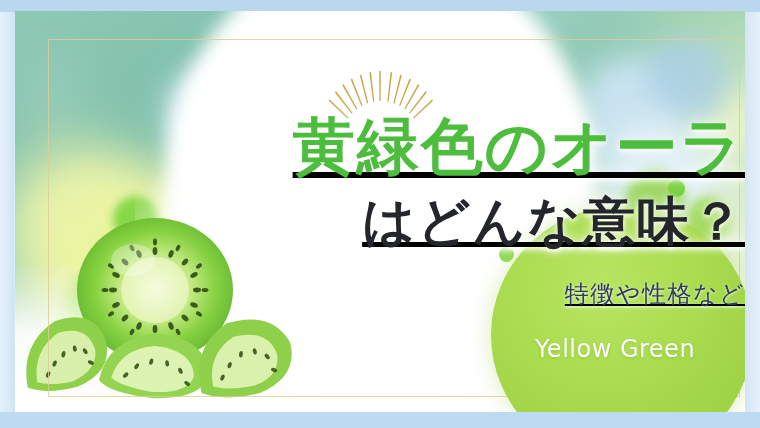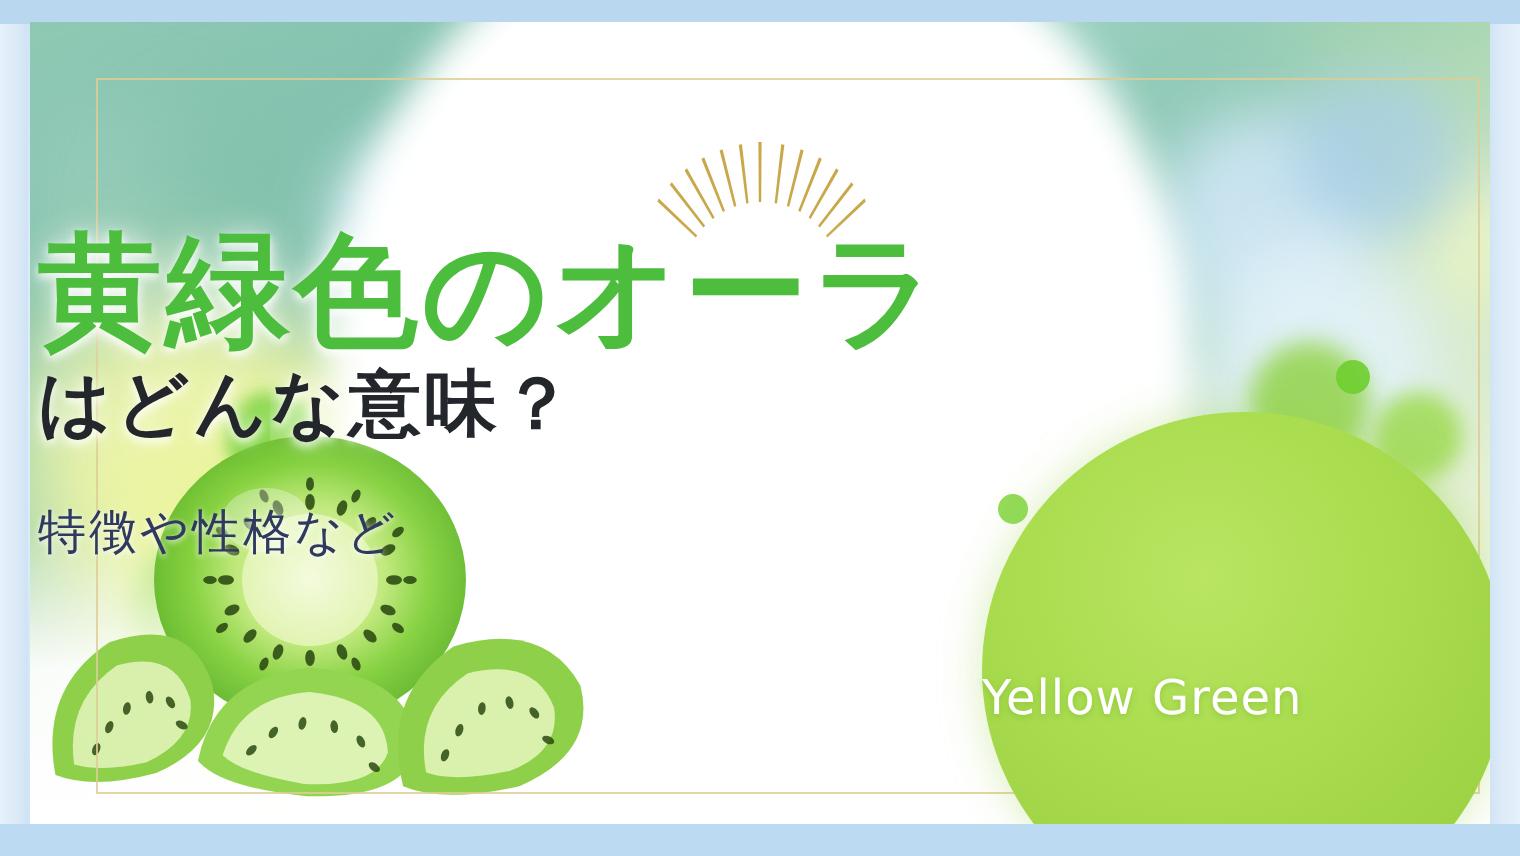--- a/index.html
+++ b/index.html
@@ -100,40 +100,41 @@
   .blob{
     position:absolute;right:-8px;bottom:-52px;width:262px;height:258px;
     border-radius:50%;
     background:radial-gradient(circle at 42% 32%,#b9e562 0%,#a9dc4e 42%,#9ed345 75%,#95cd3e 100%);
     box-shadow:0 0 22px rgba(150,205,60,.35);
   }
   .blob-dot-a{position:absolute;right:60px;bottom:215px;width:17px;height:17px;border-radius:50%;background:#6fce2f;opacity:.9;}
   .blob-dot-b{position:absolute;right:231px;bottom:150px;width:15px;height:15px;border-radius:50%;background:#7fd33a;opacity:.85;}
   .blob-text{
     position:absolute;right:6px;bottom:46px;width:248px;
-    color:#ffffff;
+    text-align:center;color:#ffffff;
     font-family:"DejaVu Sans","Liberation Sans",sans-serif;
     font-size:24px;line-height:1.32;letter-spacing:.5px;
     text-shadow:0 1px 3px rgba(110,170,40,.45);
   }
   .blob-text .l2{display:block;}
 
   
   .text-stack{
-    position:absolute;left:4px;right:0;top:104px;text-align:left;
+    position:absolute;left:16px;right:0;top:104px;text-align:right;
     font-family:"Liberation Serif","DejaVu Serif",serif;
+    text-decoration:underline;
   }
   .title-line1{
     font-size:62px;line-height:1.04;font-weight:700;color:#4dbd3e;
     letter-spacing:2px;
     text-shadow:0 2px 5px rgba(255,255,255,.95),0 0 14px rgba(255,255,255,.85);
   }
   .title-line2{
-    margin-top:4px;
-    font-size:36px;line-height:1.06;font-weight:700;color:#23262b;
+    margin-top:15px;
+    font-size:52px;line-height:1.06;font-weight:700;color:#23262b;
     letter-spacing:2px;
     text-shadow:0 2px 5px rgba(255,255,255,.95),0 0 12px rgba(255,255,255,.8);
   }
   .subtitle{
     margin-top:26px;
     font-family:"DejaVu Sans","Liberation Sans",sans-serif;
     font-size:24px;line-height:1.52;font-weight:400;color:#2f3a5e;
     letter-spacing:1.5px;
     text-shadow:0 1px 3px rgba(255,255,255,.9);
   }

